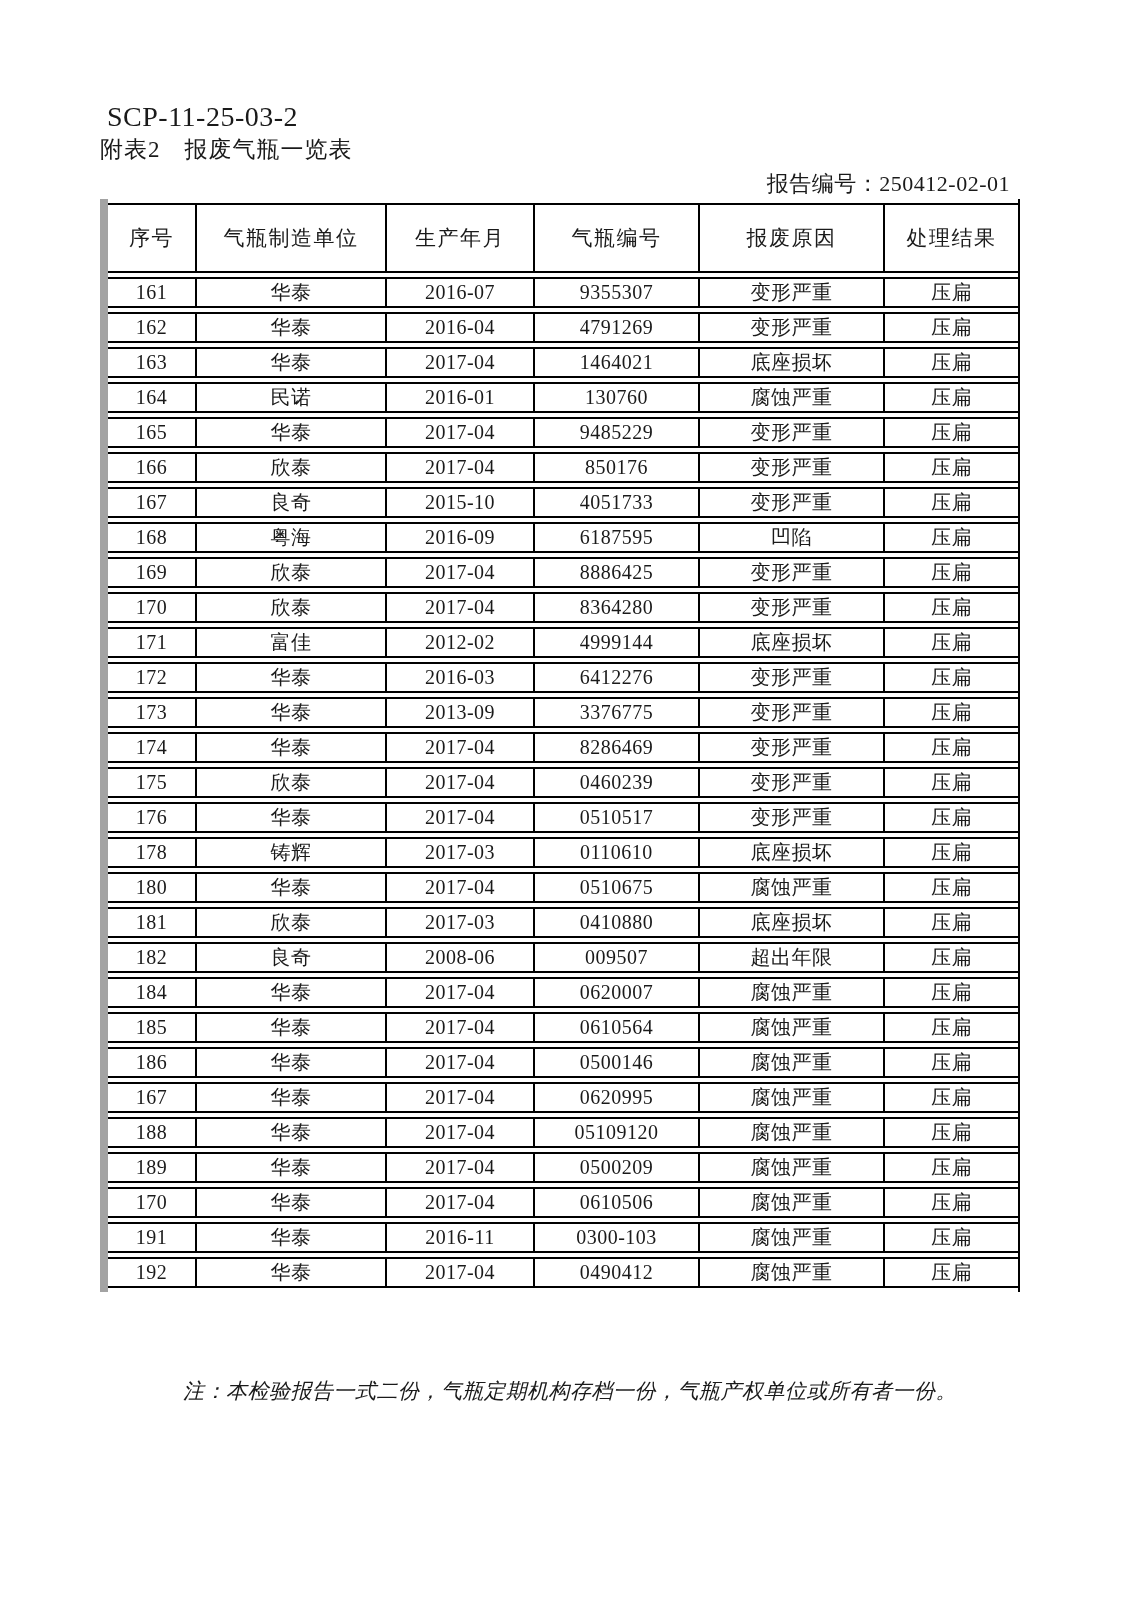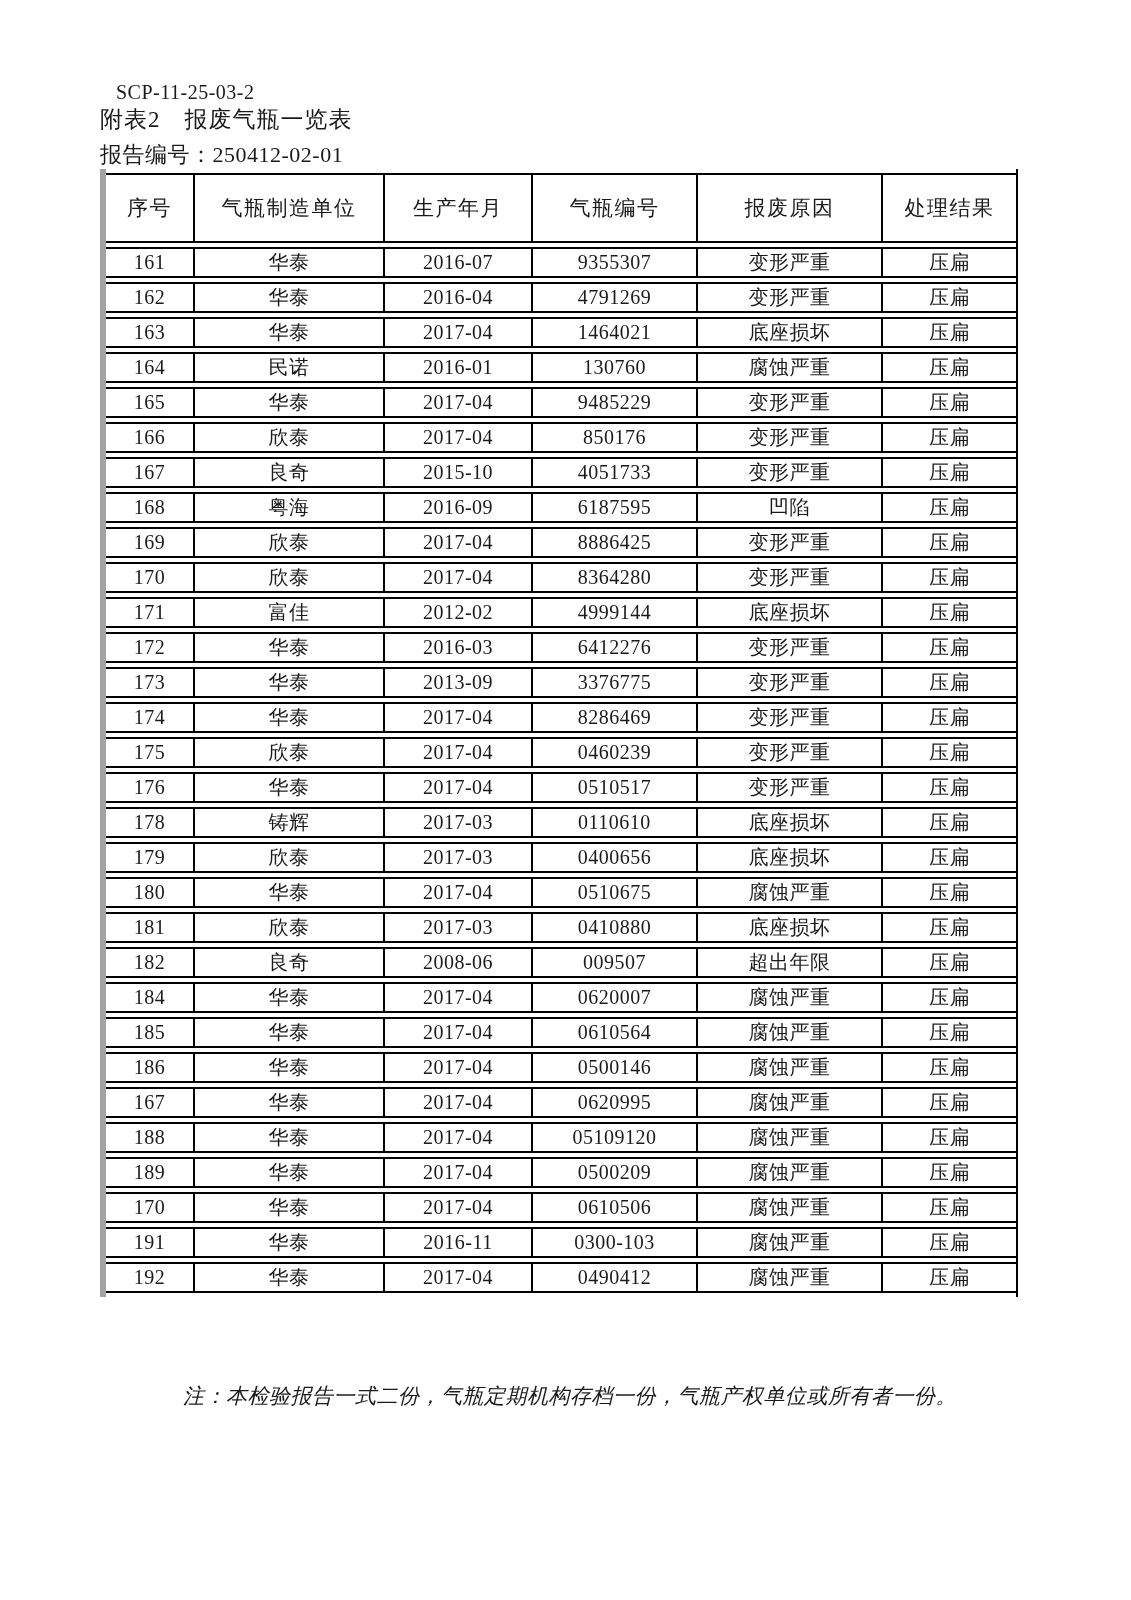--- a/index.html
+++ b/index.html
@@ -12,45 +12,46 @@
     height: 1600px;
     font-family: "Liberation Serif", "DejaVu Serif", serif;
     color: #1a1a1a;
     overflow: hidden;
   }
   .page {
     width: 910px;
     margin-left: 100px;
   }
   .doc-code {
-    padding-top: 80px;
-    margin-left: 16px;
-    font-size: 20px;
+    padding-top: 100px;
+    margin-left: 7px;
+    font-size: 28px;
     line-height: 1.2;
     letter-spacing: 0.5px;
   }
   .title {
     margin-top: 2px;
     font-size: 23px;
     line-height: 1.25;
     letter-spacing: 1px;
   }
   .report-line {
     margin-top: 7px;
     margin-bottom: 2px;
     font-size: 22px;
     line-height: 1.15;
+    text-align: right;
     letter-spacing: 0.5px;
   }
   table.scrap-table {
     width: 910px;
     table-layout: fixed;
     border-collapse: separate;
     border-spacing: 0 4px;
-    border-left: 6px solid #a3a3a3;
+    border-left: 8px solid #a3a3a3;
     border-right: 2px solid #000;
     margin-top: 0;
   }
   .scrap-table th,
   .scrap-table td {
     border-top: 2px solid #000;
     border-bottom: 2px solid #000;
     border-left: 2px solid #000;
     padding: 0;
     text-align: center;
@@ -244,28 +245,20 @@
         </tr>
         <tr>
           <td>178</td>
           <td>铸辉</td>
           <td>2017-03</td>
           <td>0110610</td>
           <td>底座损坏</td>
           <td>压扁</td>
         </tr>
         <tr>
-          <td>179</td>
-          <td>欣泰</td>
-          <td>2017-03</td>
-          <td>0400656</td>
-          <td>底座损坏</td>
-          <td>压扁</td>
-        </tr>
-        <tr>
           <td>180</td>
           <td>华泰</td>
           <td>2017-04</td>
           <td>0510675</td>
           <td>腐蚀严重</td>
           <td>压扁</td>
         </tr>
         <tr>
           <td>181</td>
           <td>欣泰</td>

